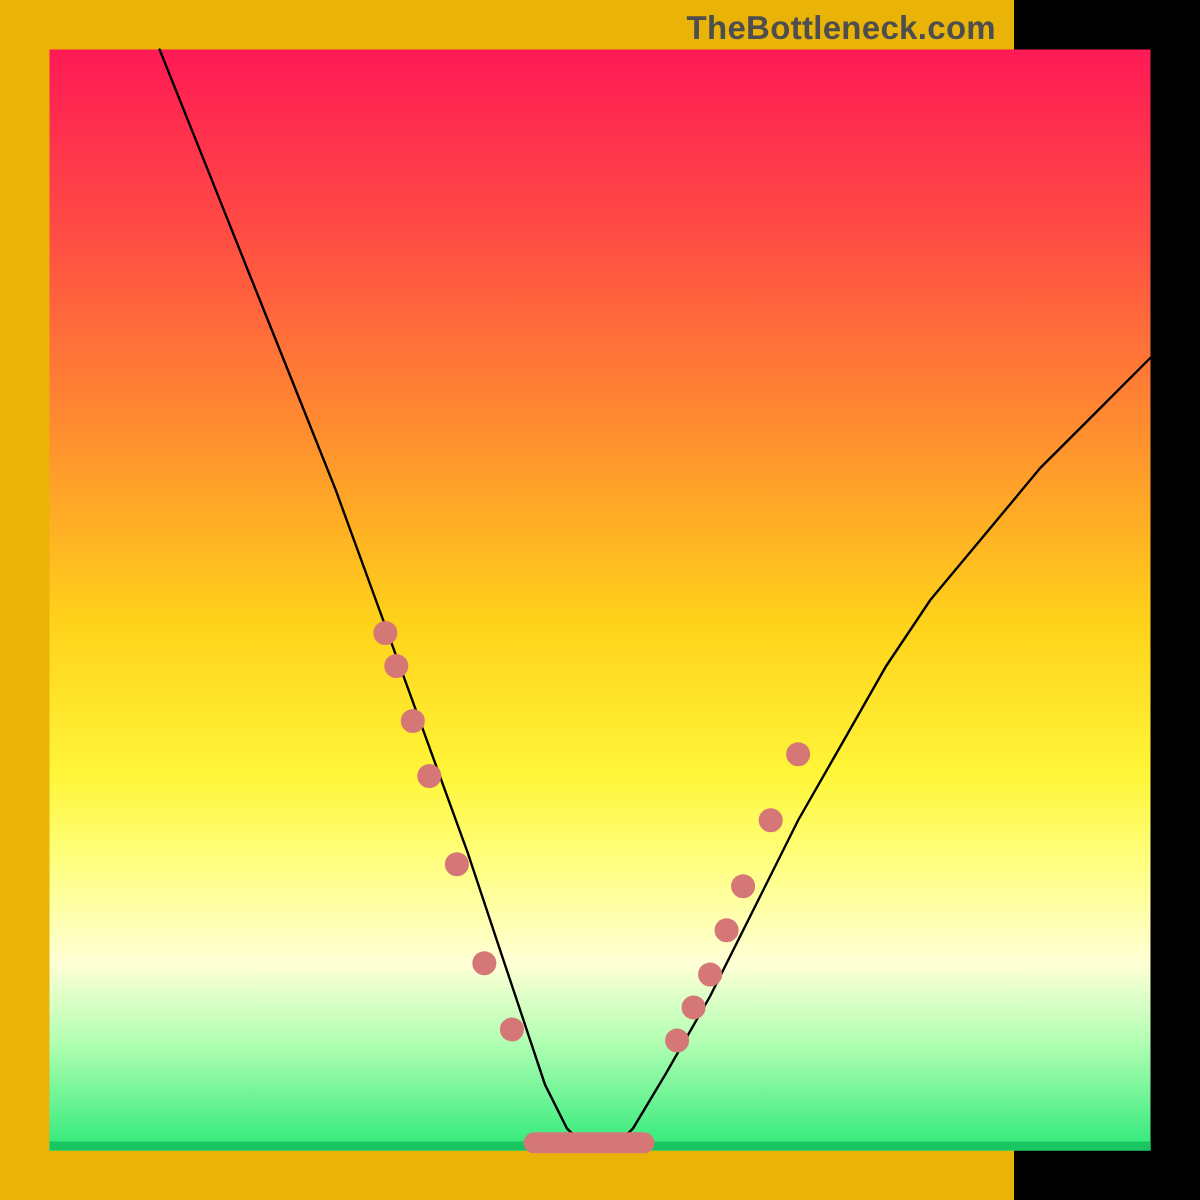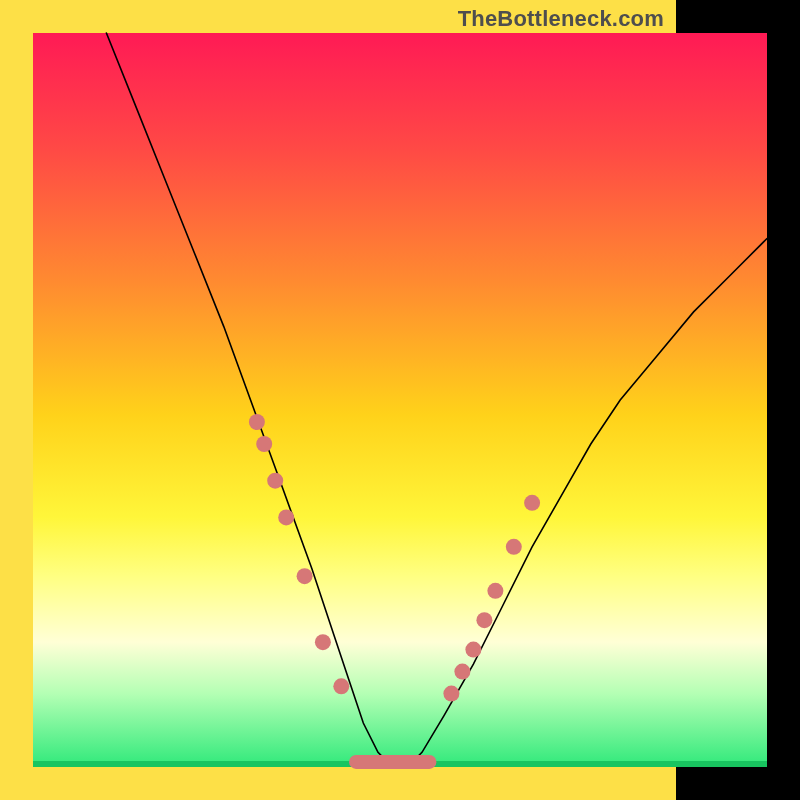--- a/index.html
+++ b/index.html
@@ -8,21 +8,21 @@
     background: #000;
     width: 800px;
     height: 800px;
     overflow: hidden;
     font-family: Arial, Helvetica, sans-serif;
   }
   .frame {
     position: relative;
     width: 676px;
     height: 800px;
-    background: #fde047;
+    background: #eab308;
   }
   .watermark {
     position: absolute;
     top: 6px;
     right: 12px;
     color: #4e4e4e;
     font-size: 22px;
     font-weight: 600;
     letter-spacing: 0.2px;
     z-index: 10;

